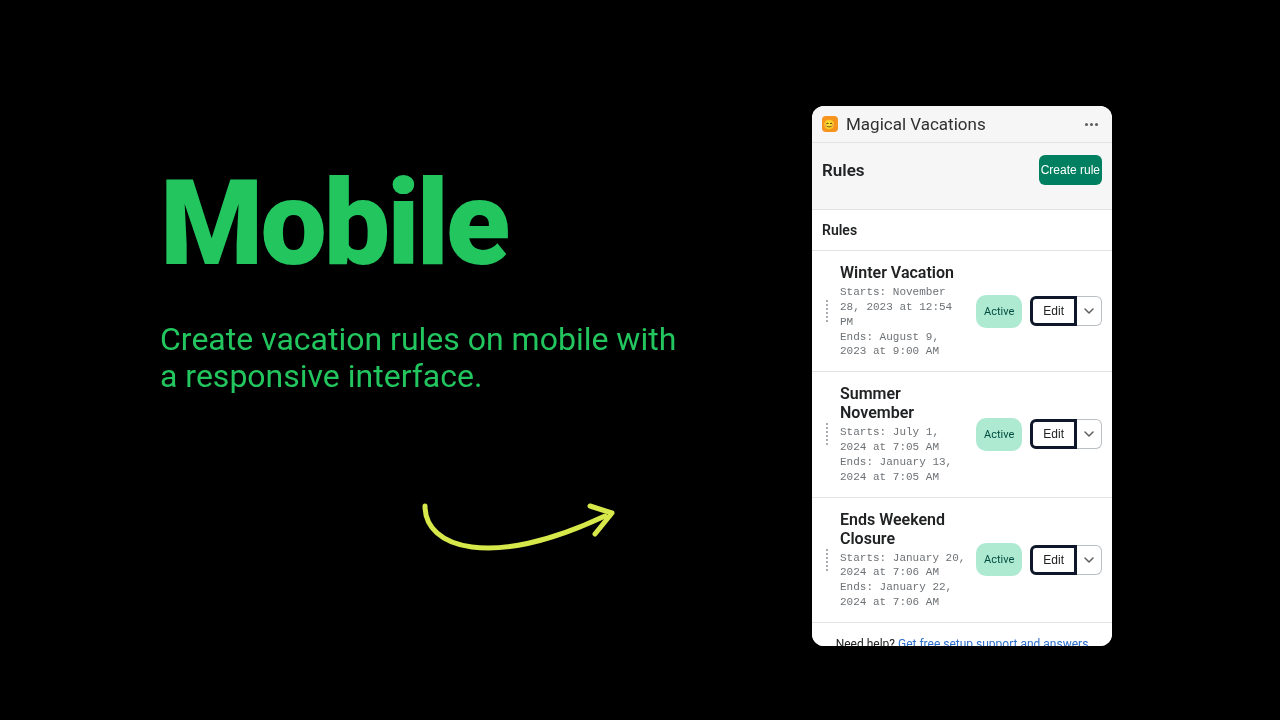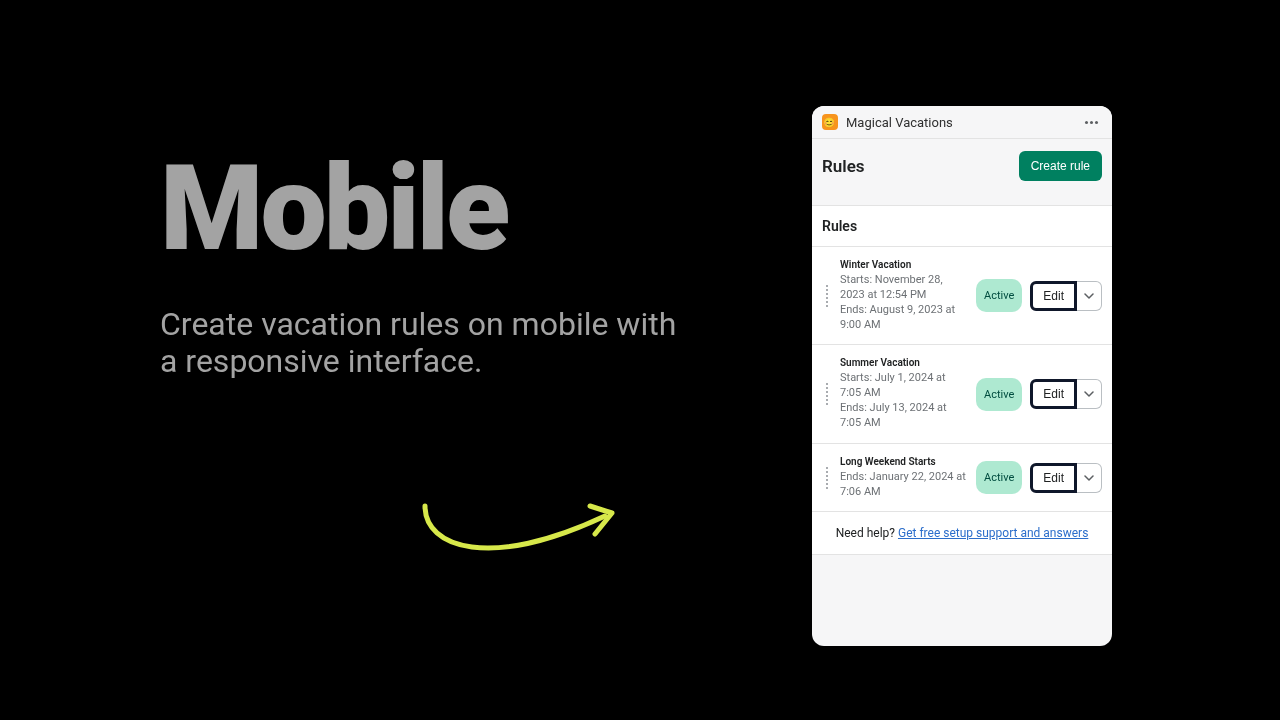--- a/index.html
+++ b/index.html
@@ -7,22 +7,22 @@
   width: 1280px;
   height: 720px;
   background: #000;
   font-family: -apple-system, BlinkMacSystemFont, "Segoe UI", Roboto, Helvetica, Arial, sans-serif;
   position: relative;
   overflow: hidden;
 }
 .hero {
   position: absolute;
   left: 160px;
-  top: 150px;
-  color: #a3a3a3;
+  top: 165px;
+  color: #22c55e;
   width: 520px;
 }
 .hero-title {
   font-size: 118px;
   font-weight: 900;
   letter-spacing: -3px;
   line-height: 1;
   margin-bottom: 38px;
 }
 .hero-sub {
@@ -60,21 +60,21 @@
   height: 16px;
   background: #f7941d;
   border-radius: 4px;
   display: flex;
   align-items: center;
   justify-content: center;
   margin-right: 8px;
   font-size: 10px;
 }
 .app-name {
-  font-size: 13px;
+  font-size: 17px;
   color: #303030;
   flex: 1;
 }
 .more-icon {
   display: flex;
   gap: 2px;
   padding: 4px;
   cursor: pointer;
 }
 .more-icon span {
@@ -92,21 +92,21 @@
 .page-title {
   font-size: 17px;
   font-weight: 600;
   color: #202223;
 }
 .create-btn {
   background: #008060;
   color: #fff;
   border: none;
   border-radius: 6px;
-  padding: 8px 12px;
+  padding: 8px 2px;
   font-size: 12px;
   font-weight: 500;
   cursor: pointer;
 }
 .card {
   background: #fff;
   margin-top: 12px;
   border-top: 1px solid #e3e3e3;
   border-bottom: 1px solid #e3e3e3;
 }
@@ -138,29 +138,30 @@
   width: 2px;
   height: 2px;
   background: #8c9196;
   border-radius: 50%;
 }
 .rule-info {
   flex: 1;
   min-width: 0;
 }
 .rule-name {
-  font-size: 10px;
+  font-size: 16px;
   font-weight: 600;
   color: #202223;
   margin-bottom: 3px;
 }
 .rule-dates {
   font-size: 11px;
   color: #6d7175;
   line-height: 1.35;
+  font-family: Liberation Mono, monospace;
 }
 .badge {
   background: #aee9d1;
   color: #004c3f;
   font-size: 11px;
   padding: 10px 8px;
   border-radius: 10px;
   flex-shrink: 0;
 }
 .edit-group {
@@ -262,24 +263,24 @@
     <div class="rule-row">
       <div class="drag-handle">
           <span></span>
           <span></span>
           <span></span>
           <span></span>
           <span></span>
           <span></span>
         </div>
       <div class="rule-info">
-        <div class="rule-name">Summer Vacation</div>
+        <div class="rule-name">Summer November</div>
         <div class="rule-dates">
           <div>Starts: July 1, 2024 at 7:05 AM</div>
-          <div>Ends: July 13, 2024 at 7:05 AM</div>
+          <div>Ends: January 13, 2024 at 7:05 AM</div>
         </div>
       </div>
       <div class="badge">Active</div>
       <div class="edit-group">
         <button class="edit-btn">Edit</button>
         <button class="chev-btn">
           <svg width="10" height="10" viewBox="0 0 10 10">
               <path d="M1 3 L5 7 L9 3" stroke="#5c5f62" stroke-width="1.5" fill="none" stroke-linecap="round" stroke-linejoin="round"></path>
             </svg>
         </button>
@@ -289,22 +290,23 @@
     <div class="rule-row">
       <div class="drag-handle">
           <span></span>
           <span></span>
           <span></span>
           <span></span>
           <span></span>
           <span></span>
         </div>
       <div class="rule-info">
-        <div class="rule-name">Long Weekend Starts</div>
+        <div class="rule-name">Ends Weekend Closure</div>
         <div class="rule-dates">
+          <div>Starts: January 20, 2024 at 7:06 AM</div>
           <div>Ends: January 22, 2024 at 7:06 AM</div>
         </div>
       </div>
       <div class="badge">Active</div>
       <div class="edit-group">
         <button class="edit-btn">Edit</button>
         <button class="chev-btn">
           <svg width="10" height="10" viewBox="0 0 10 10">
               <path d="M1 3 L5 7 L9 3" stroke="#5c5f62" stroke-width="1.5" fill="none" stroke-linecap="round" stroke-linejoin="round"></path>
             </svg>

